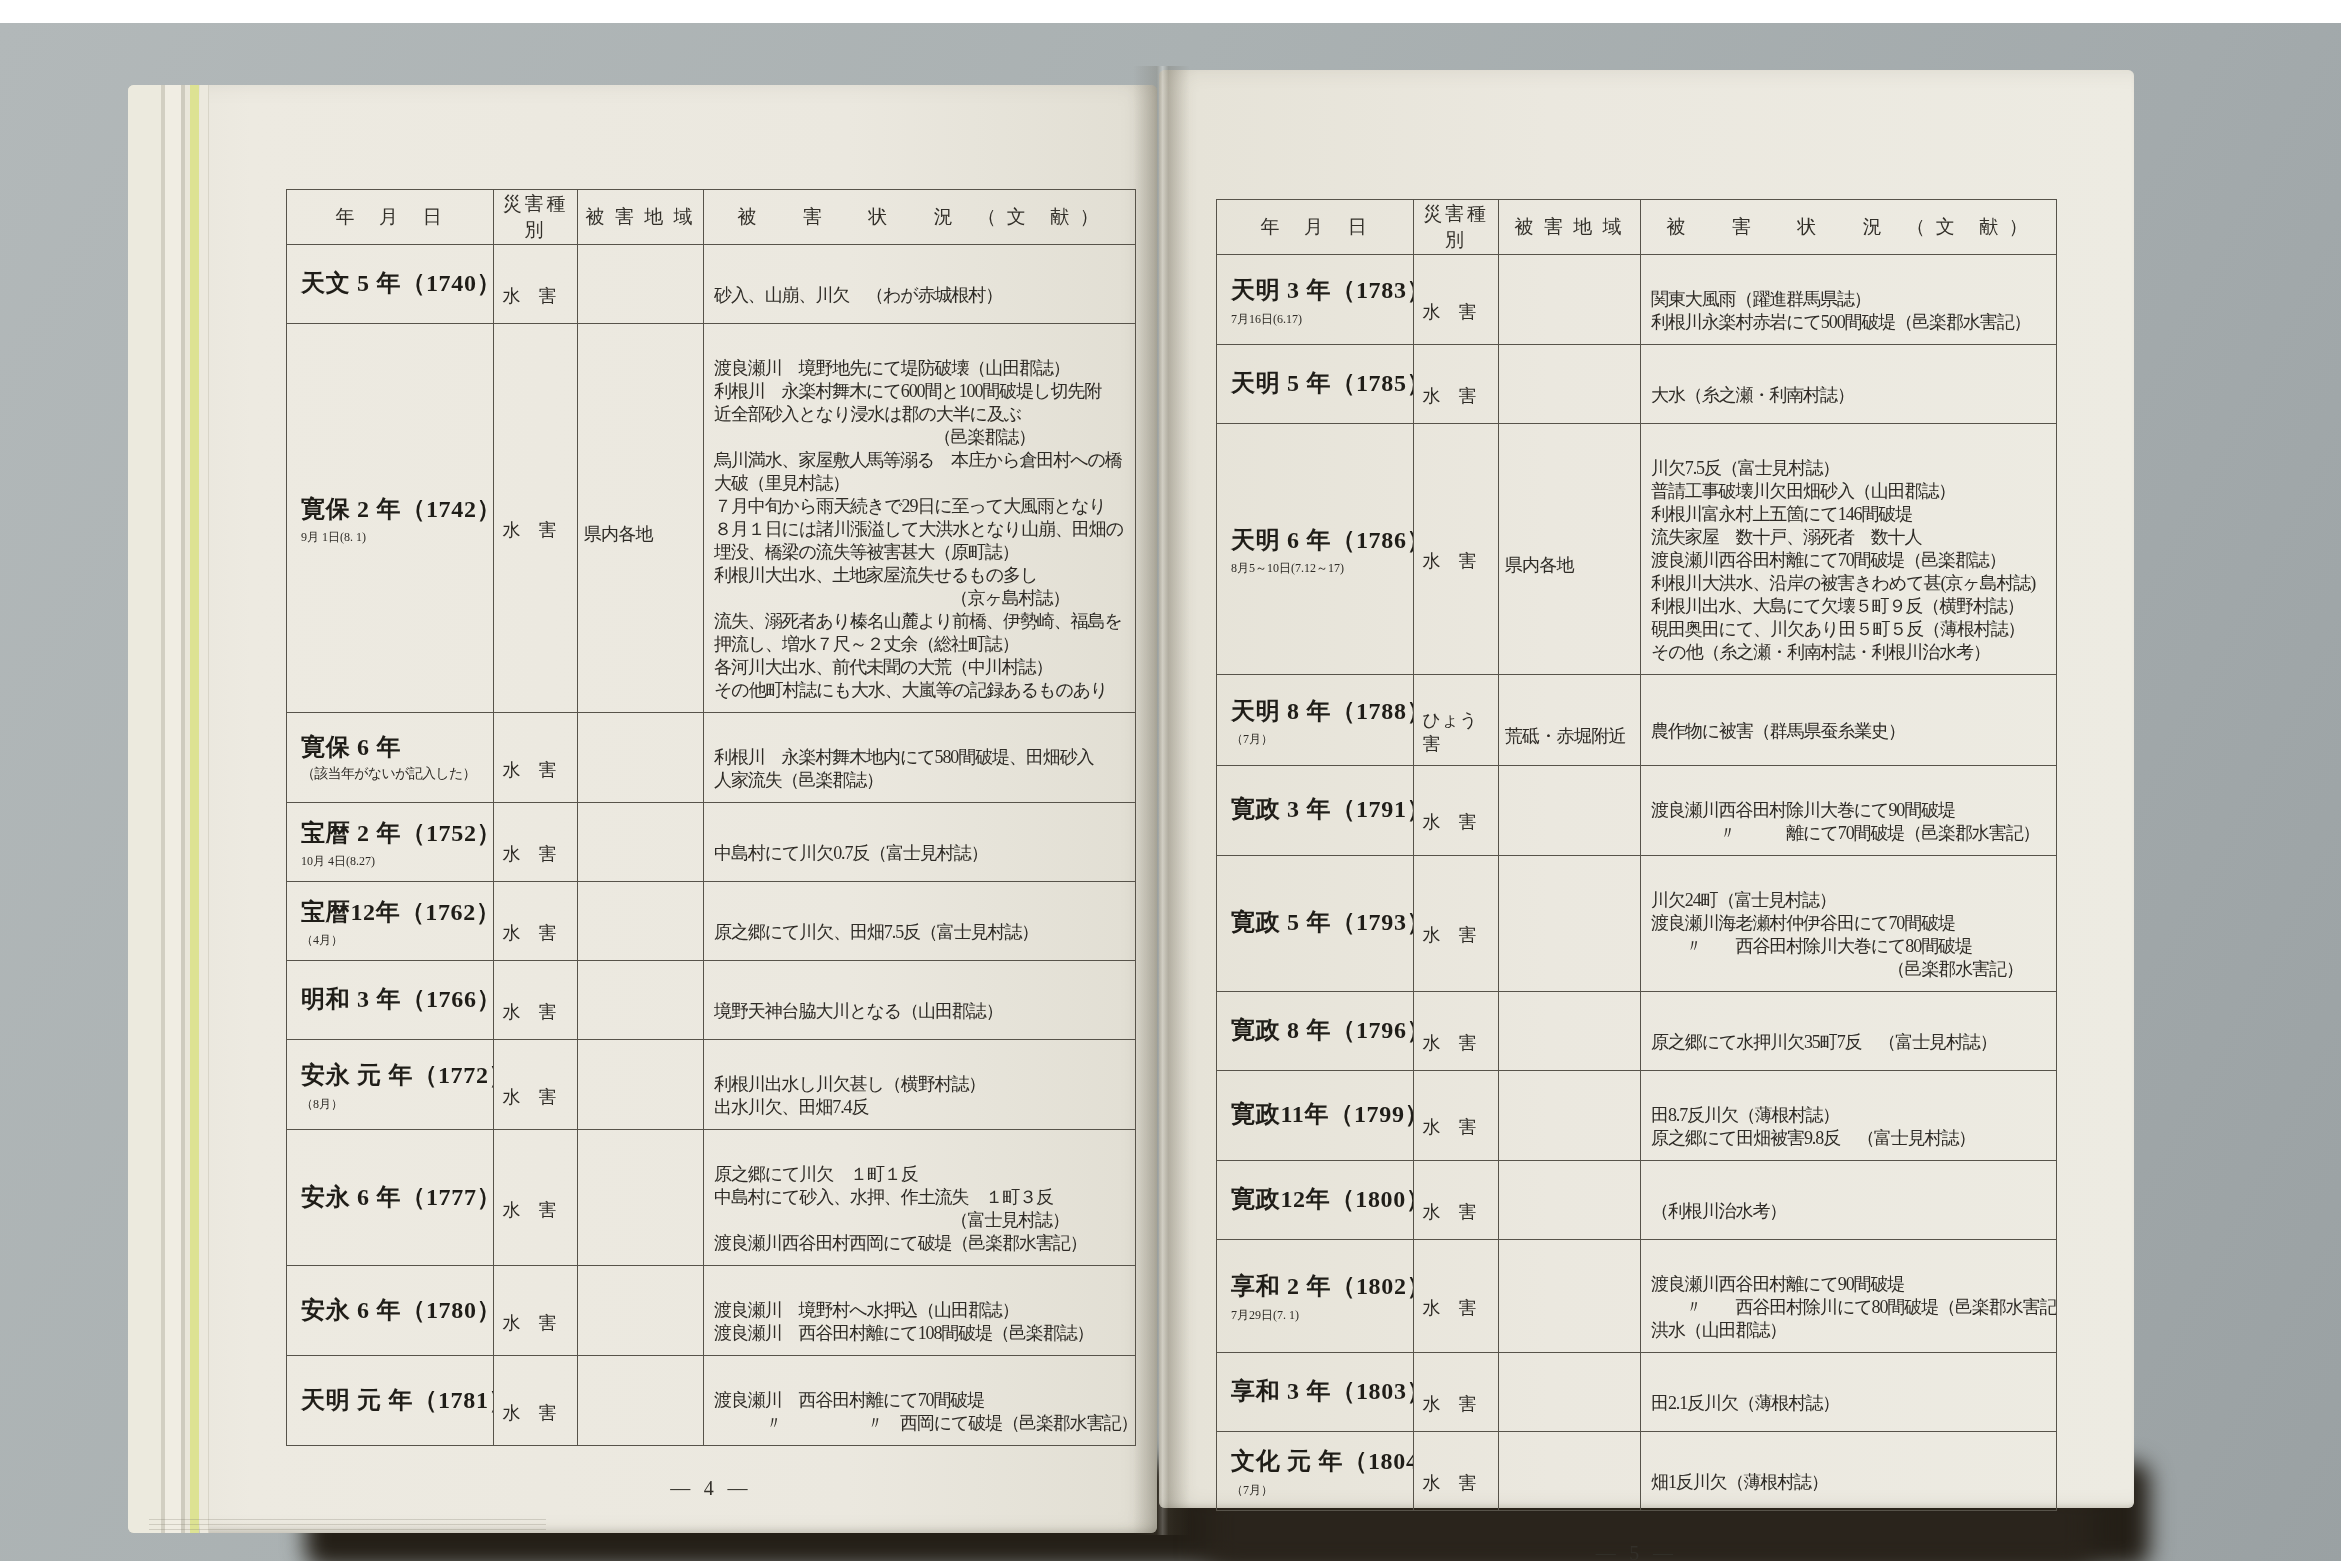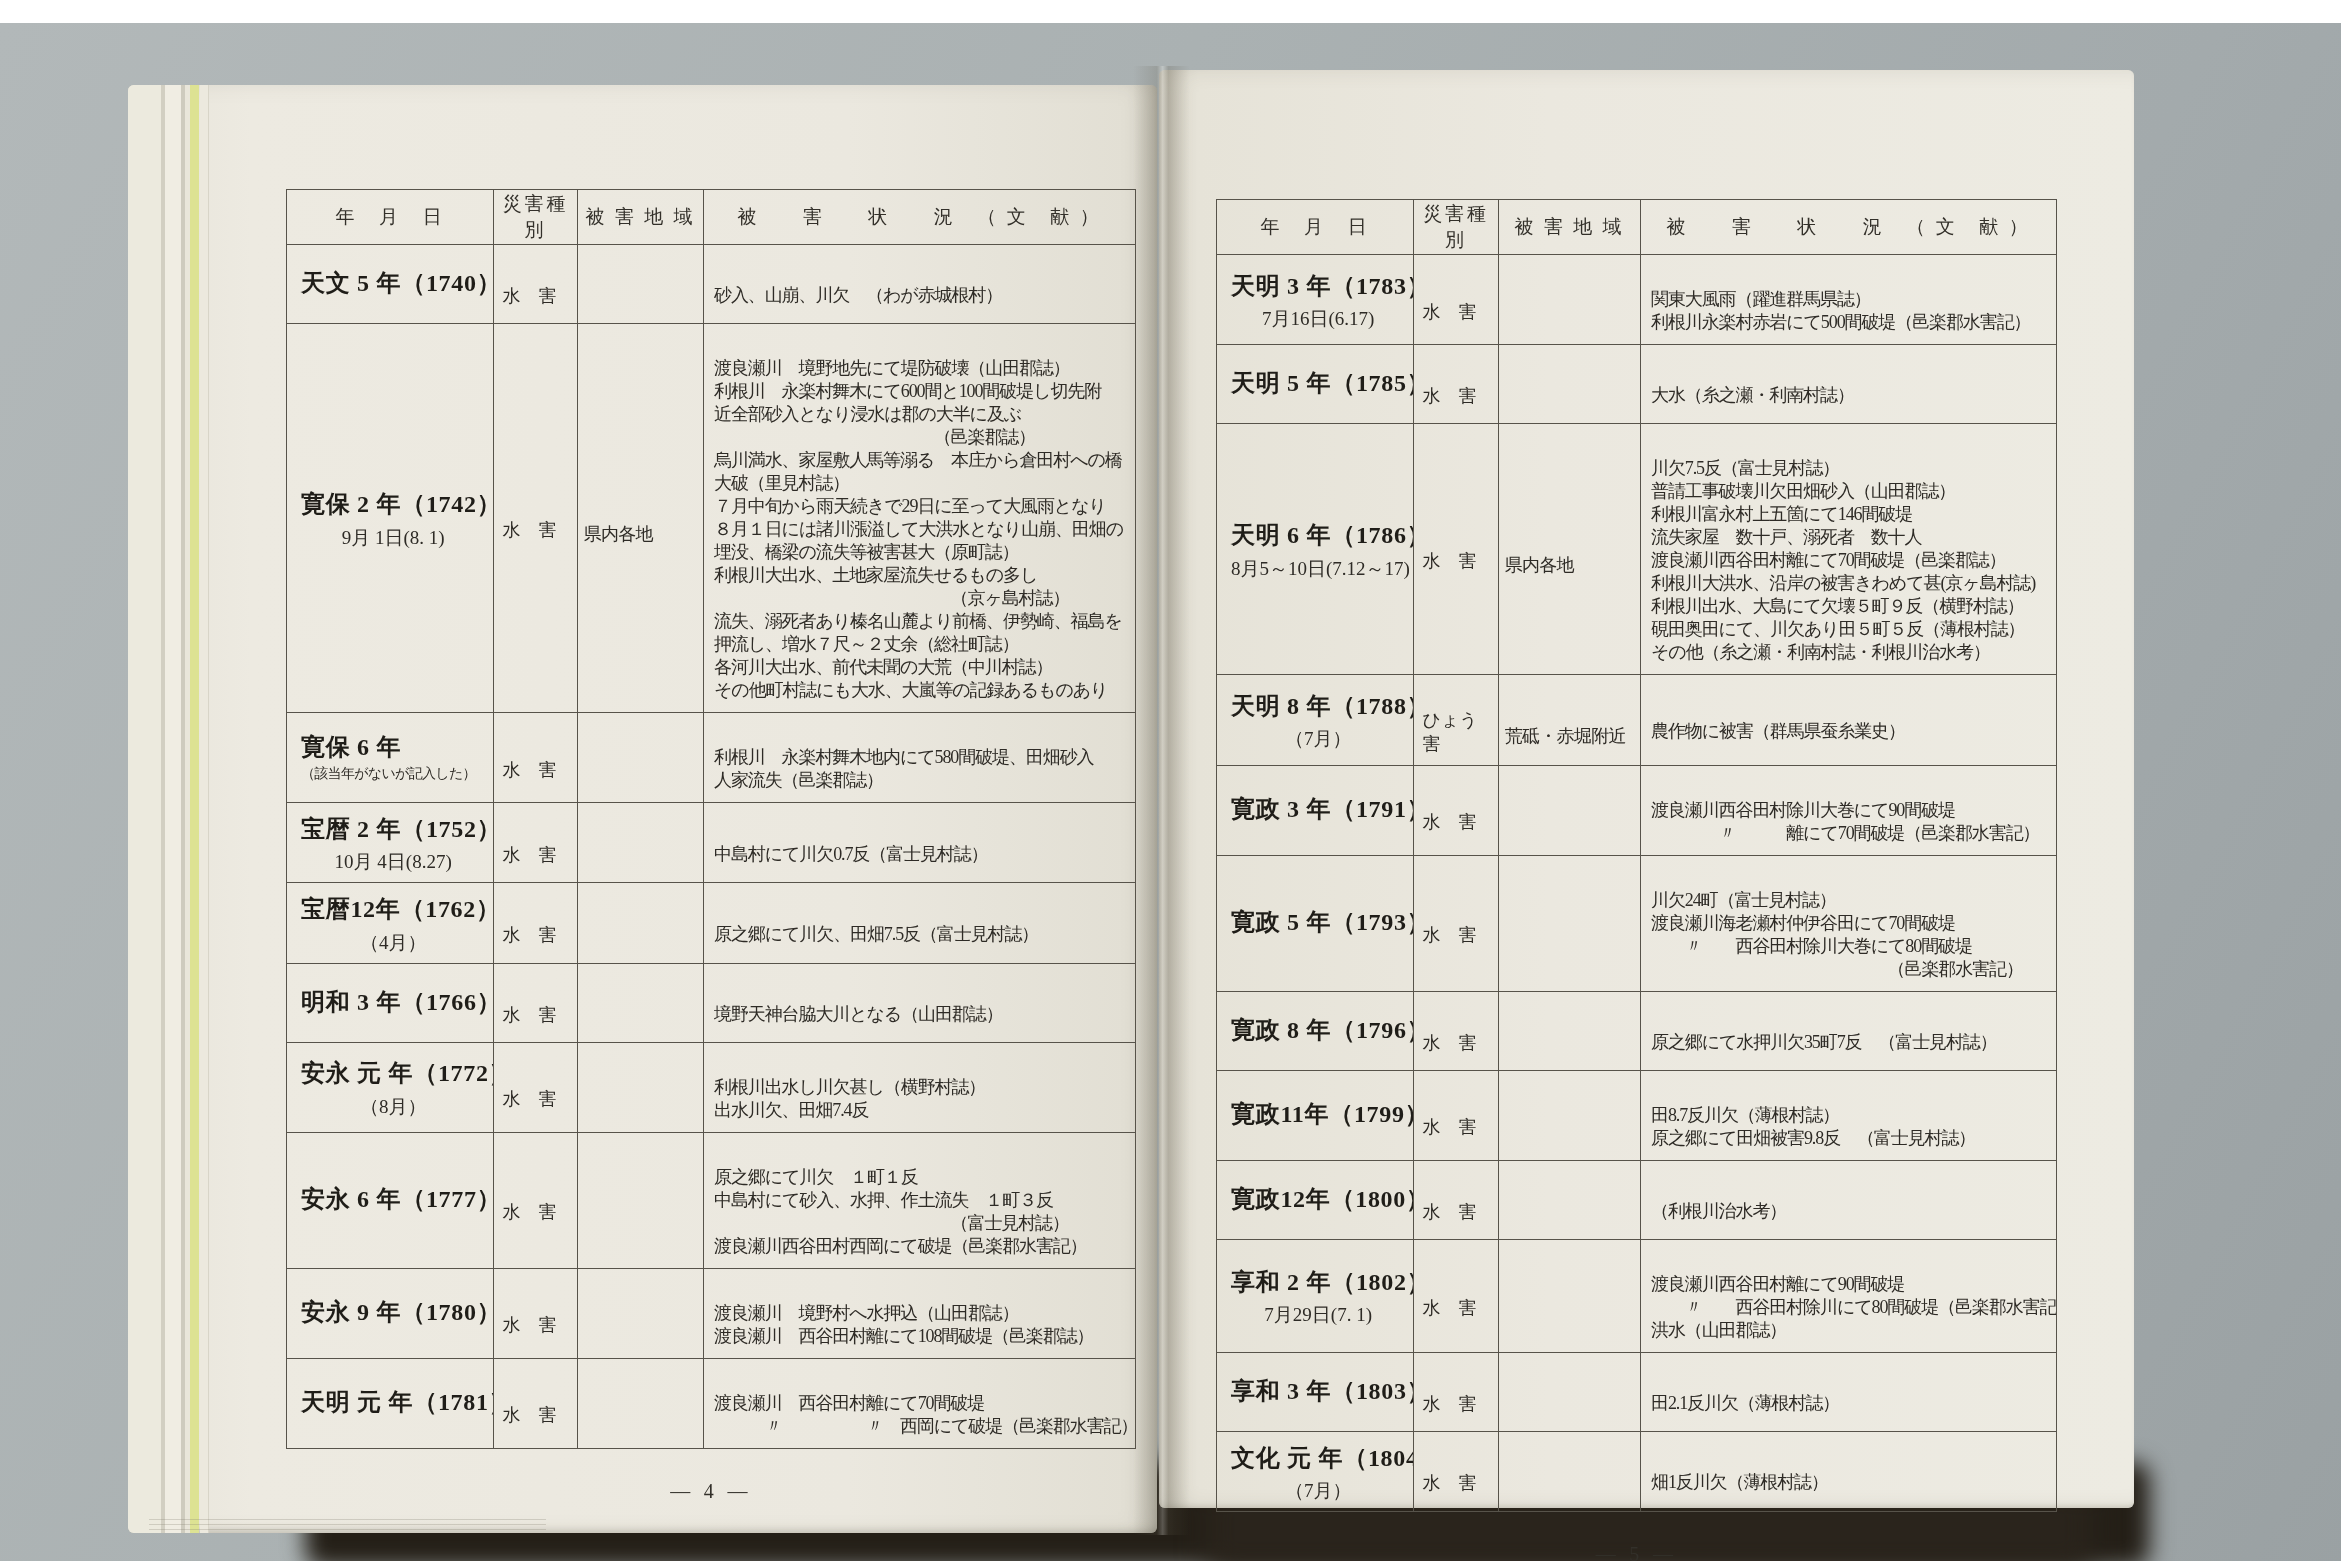--- a/index.html
+++ b/index.html
@@ -39,21 +39,21 @@
   .twrap-right{left:1216px;top:176px;width:841px;}
   table.rec{border-collapse:collapse;table-layout:fixed;width:100%;
       border:1.8px solid #57534a;color:#2e2b26;}
   table.rec td{border:1.1px solid #57534a;vertical-align:middle;overflow:hidden;}
   thead tr{height:48px;}
   thead td{text-align:center;font-size:19px;letter-spacing:2.8px;color:#33302a;}
   tbody tr{height:79px;}
   .c-date{vertical-align:top;padding:10px 2px 7px 14px;}
   .year{font-size:24px;font-weight:700;color:#1f1d18;letter-spacing:0.7px;white-space:pre;}
   .note{font-size:14px;letter-spacing:-0.7px;color:#2e2b26;margin-top:1.4px;white-space:pre;}
-  .jdate{font-size:19px;text-align:center;margin-top:4.3px;padding-right:5.7px;color:#2e2b26;white-space:pre;}
+  .jdate{font-size:12px;text-align:left;margin-top:4.3px;padding-right:5.7px;color:#2e2b26;white-space:pre;}
   .c-type{padding:33px 2.8px 8.5px 8.5px;font-size:18px;letter-spacing:0;}
   .c-region{vertical-align:top;padding:40px 2.8px 8.5px 5.7px;font-size:18px;letter-spacing:-0.7px;white-space:pre;}
   .c-desc{padding:33px 21px 10px 10px;}
   .c-desc div{font-size:18px;line-height:23px;letter-spacing:-1.1px;white-space:pre;}
   .pageno{margin-top:31px;text-align:center;font-size:20px;letter-spacing:4.3px;color:#33302a;}
 </style>
 </head>
 <body>
 
 <div class="scene">
@@ -195,21 +195,21 @@
           <td class="c-region"></td>
           <td class="c-desc">
               <div>原之郷にて川欠　１町１反
 中島村にて砂入、水押、作土流失　１町３反
 　　　　　　　　　　　　　　（富士見村誌）
 渡良瀬川西谷田村西岡にて破堤（邑楽郡水害記）</div>
             </td>
         </tr>
         <tr>
           <td class="c-date">
-              <div class="year">安永 9 年（1780）</div>
+              <div class="year">安永 6 年（1780）</div>
               <div class="jdate"></div>
             </td>
           <td class="c-type">水　害</td>
           <td class="c-region"></td>
           <td class="c-desc">
               <div>渡良瀬川　境野村へ水押込（山田郡誌）
 渡良瀬川　西谷田村離にて108間破堤（邑楽郡誌）</div>
             </td>
         </tr>
         <tr>

